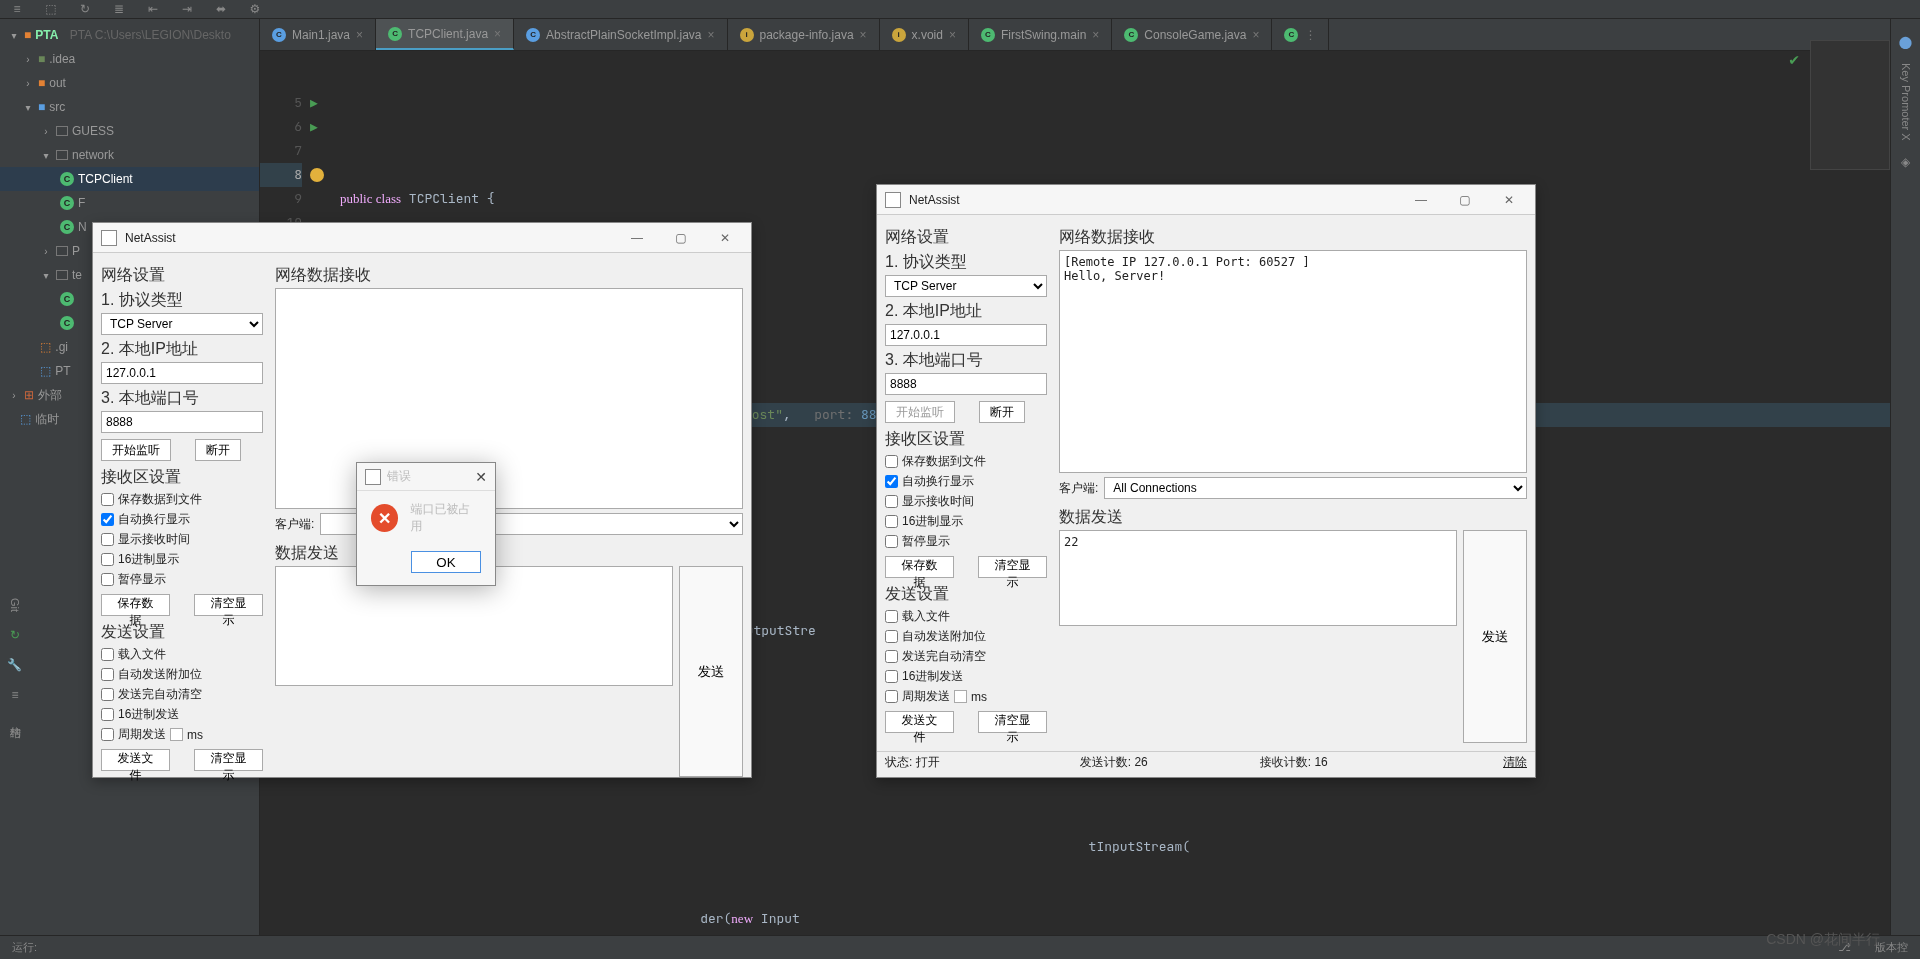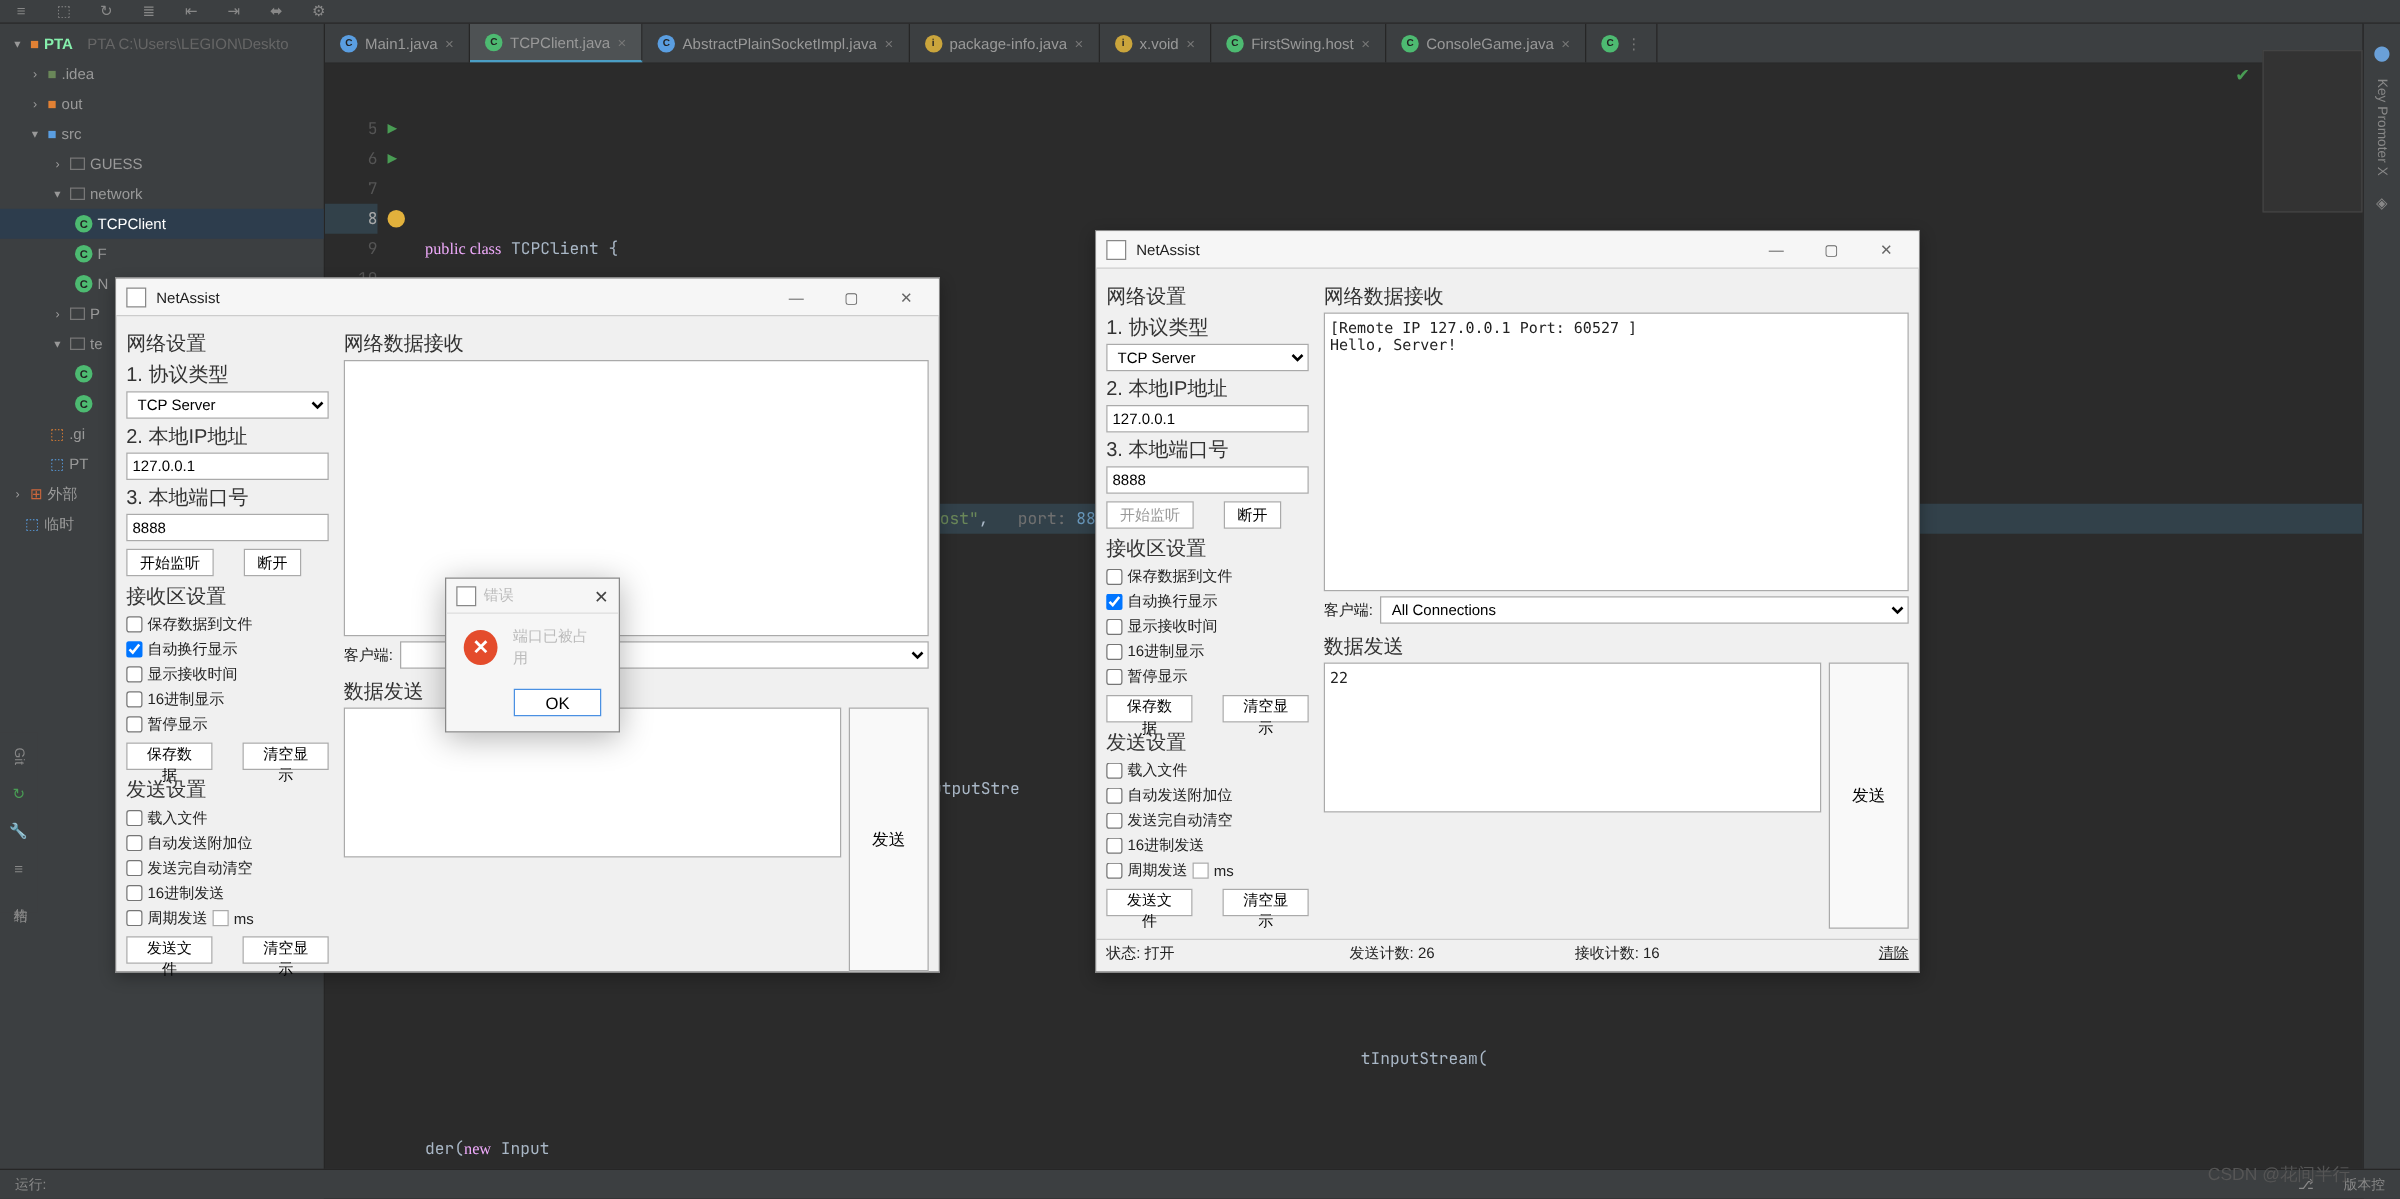--- a/index.html
+++ b/index.html
@@ -207,21 +207,21 @@
             <span>package-info.java</span>
             <span class="tab-close">×</span>
           </div>
         <div class="tab">
             <span class="tab-icon yellow">i</span>
             <span>x.void</span>
             <span class="tab-close">×</span>
           </div>
         <div class="tab">
             <span class="tab-icon">C</span>
-            <span>FirstSwing.host</span>
+            <span>FirstSwing.main</span>
             <span class="tab-close">×</span>
           </div>
         <div class="tab">
             <span class="tab-icon">C</span>
             <span>ConsoleGame.java</span>
             <span class="tab-close">×</span>
           </div>
         <div class="tab">
             <span class="tab-icon">C</span>
             <span style="color:#777">⋮</span>
@@ -250,21 +250,21 @@
           <div><span class="kw">public class</span> <span class="cls">TCPClient</span> <span>{</span></div>
           <div>    <span class="kw">public static void</span> <span style="color:#ffc66d">main</span><span>(String[] args) {</span></div>
           <div>        <span class="kw">try</span> <span>{</span></div>
           <div style="background:#32414a">            <span>Socket socket = </span><span class="kw">new</span> <span>Socket(</span> <span class="hint">host:</span> <span class="str">"localhost"</span><span>,</span>   <span class="hint">port:</span> <span class="num">8888</span><span>);</span>  <span class="cm">// 替换为服务器的IP地址和端口号</span></div>
           <div>&nbsp;</div>
           <div>            <span class="cm">// 发送数据</span></div>
           <div>            <span>OutputStream outputStream   socket  getOutputStre</span></div>
           <div style="text-align:right;padding-right:720px"><span>utputStream,</span></div>
           <div>&nbsp;</div>
           <div style="text-align:right;padding-right:700px"><span>tInputStream(</span></div>
-          <div style="text-align:left;padding-right:730px"><span>der(</span><span class="kw">new</span><span> Input</span></div>
+          <div style="text-align:center;padding-right:730px"><span>der(</span><span class="kw">new</span><span> Input</span></div>
           
           
         </div>
       </div>
     </div>
 
     <div class="right-sidebar">
       <span style="color:#6aa0d8">⬤</span>
       <span class="right-text">Key Promoter X</span>
       <span style="color:#888">◈</span>
@@ -482,21 +482,21 @@
     <div class="col-right">
       <div class="grp-title">网络数据接收</div>
       <div class="textbox" style="height:310px">[Remote IP 127.0.0.1 Port: 60527 ]
 Hello, Server!</div>
       <div class="client-row">
         <span>客户端:</span>
         <select class="select" style="flex:1"><option>All Connections</option></select>
       </div>
       <div class="grp-title">数据发送</div>
       <div style="display:flex;flex:1">
-        <div class="textbox" style="flex:1;height:120px">22</div>
+        <div class="textbox" style="flex:1;height:96px">22</div>
         <button class="big-btn">发送</button>
       </div>
     </div>
   </div>
   <div class="status">
     <span><span>状态:</span> <span>打开</span></span>
     <span style="margin-left:100px"><span>发送计数:</span> <span>26</span></span>
     <span style="margin-left:72px"><span>接收计数:</span> <span>16</span></span>
     <span style="margin-left:auto;text-decoration:underline;cursor:pointer">清除</span>
   </div>

